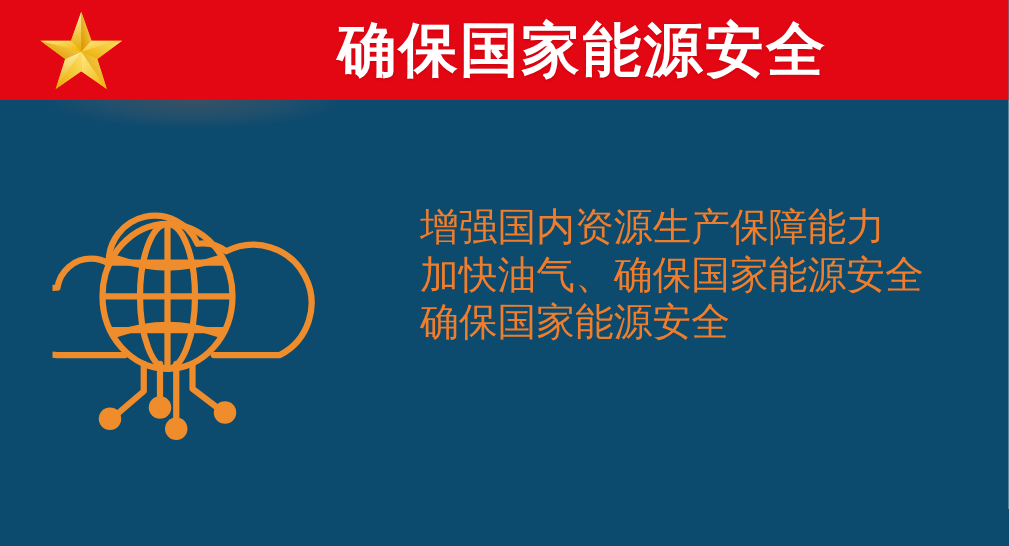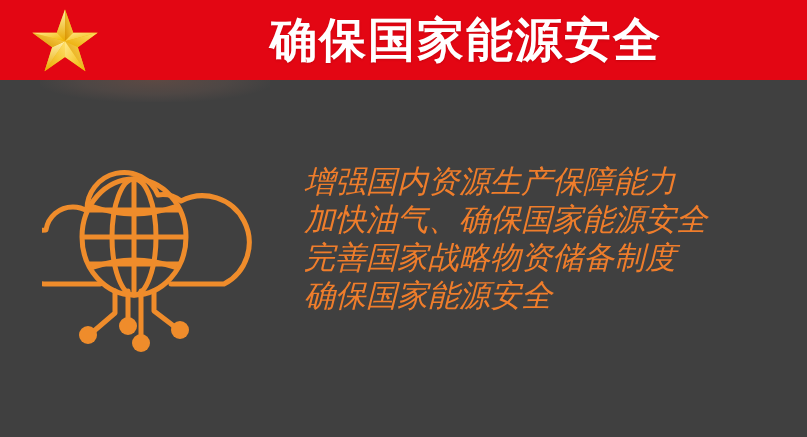--- a/index.html
+++ b/index.html
@@ -11,21 +11,21 @@
     width: 807px;
     height: 437px;
     overflow: hidden;
     font-family: "Liberation Sans", "DejaVu Sans", sans-serif;
   }
 
   #poster {
     position: relative;
     width: 807px;
     height: 437px;
-    background: #404040;
+    background: #0c4a6e;
     overflow: hidden;
   }
 
   
   #banner {
     position: absolute;
     left: 0;
     top: 0;
     width: 807px;
     height: 80px;
@@ -85,24 +85,23 @@
   #cloud-globe-icon {
     position: absolute;
     left: 42px;
     top: 75px;
     width: 230px;
     height: 205px;
   }
 
   #slogan-block {
     position: absolute;
-    left: 304px;
+    left: 336px;
     top: 83px;
     width: 470px;
-    font-style: italic;
   }
 
   .slogan-line {
     color: #ef7d2b;
     font-size: 31px;
     line-height: 38px;
     white-space: nowrap;
     font-weight: normal;
   }
 </style>
@@ -195,18 +194,17 @@
         <circle cx="46" cy="180" r="9" fill="#ef8c2b" stroke="none"></circle>
         <circle cx="86" cy="171" r="9" fill="#ef8c2b" stroke="none"></circle>
         <circle cx="99" cy="188" r="9" fill="#ef8c2b" stroke="none"></circle>
         <circle cx="138" cy="175" r="9" fill="#ef8c2b" stroke="none"></circle>
       </svg>
     </div>
 
     <div id="slogan-block">
       <div class="slogan-line">增强国内资源生产保障能力</div>
       <div class="slogan-line">加快油气、确保国家能源安全</div>
-      <div class="slogan-line">完善国家战略物资储备制度</div>
       <div class="slogan-line">确保国家能源安全</div>
     </div>
 
   </div>
 </div>
 
 </body></html>

